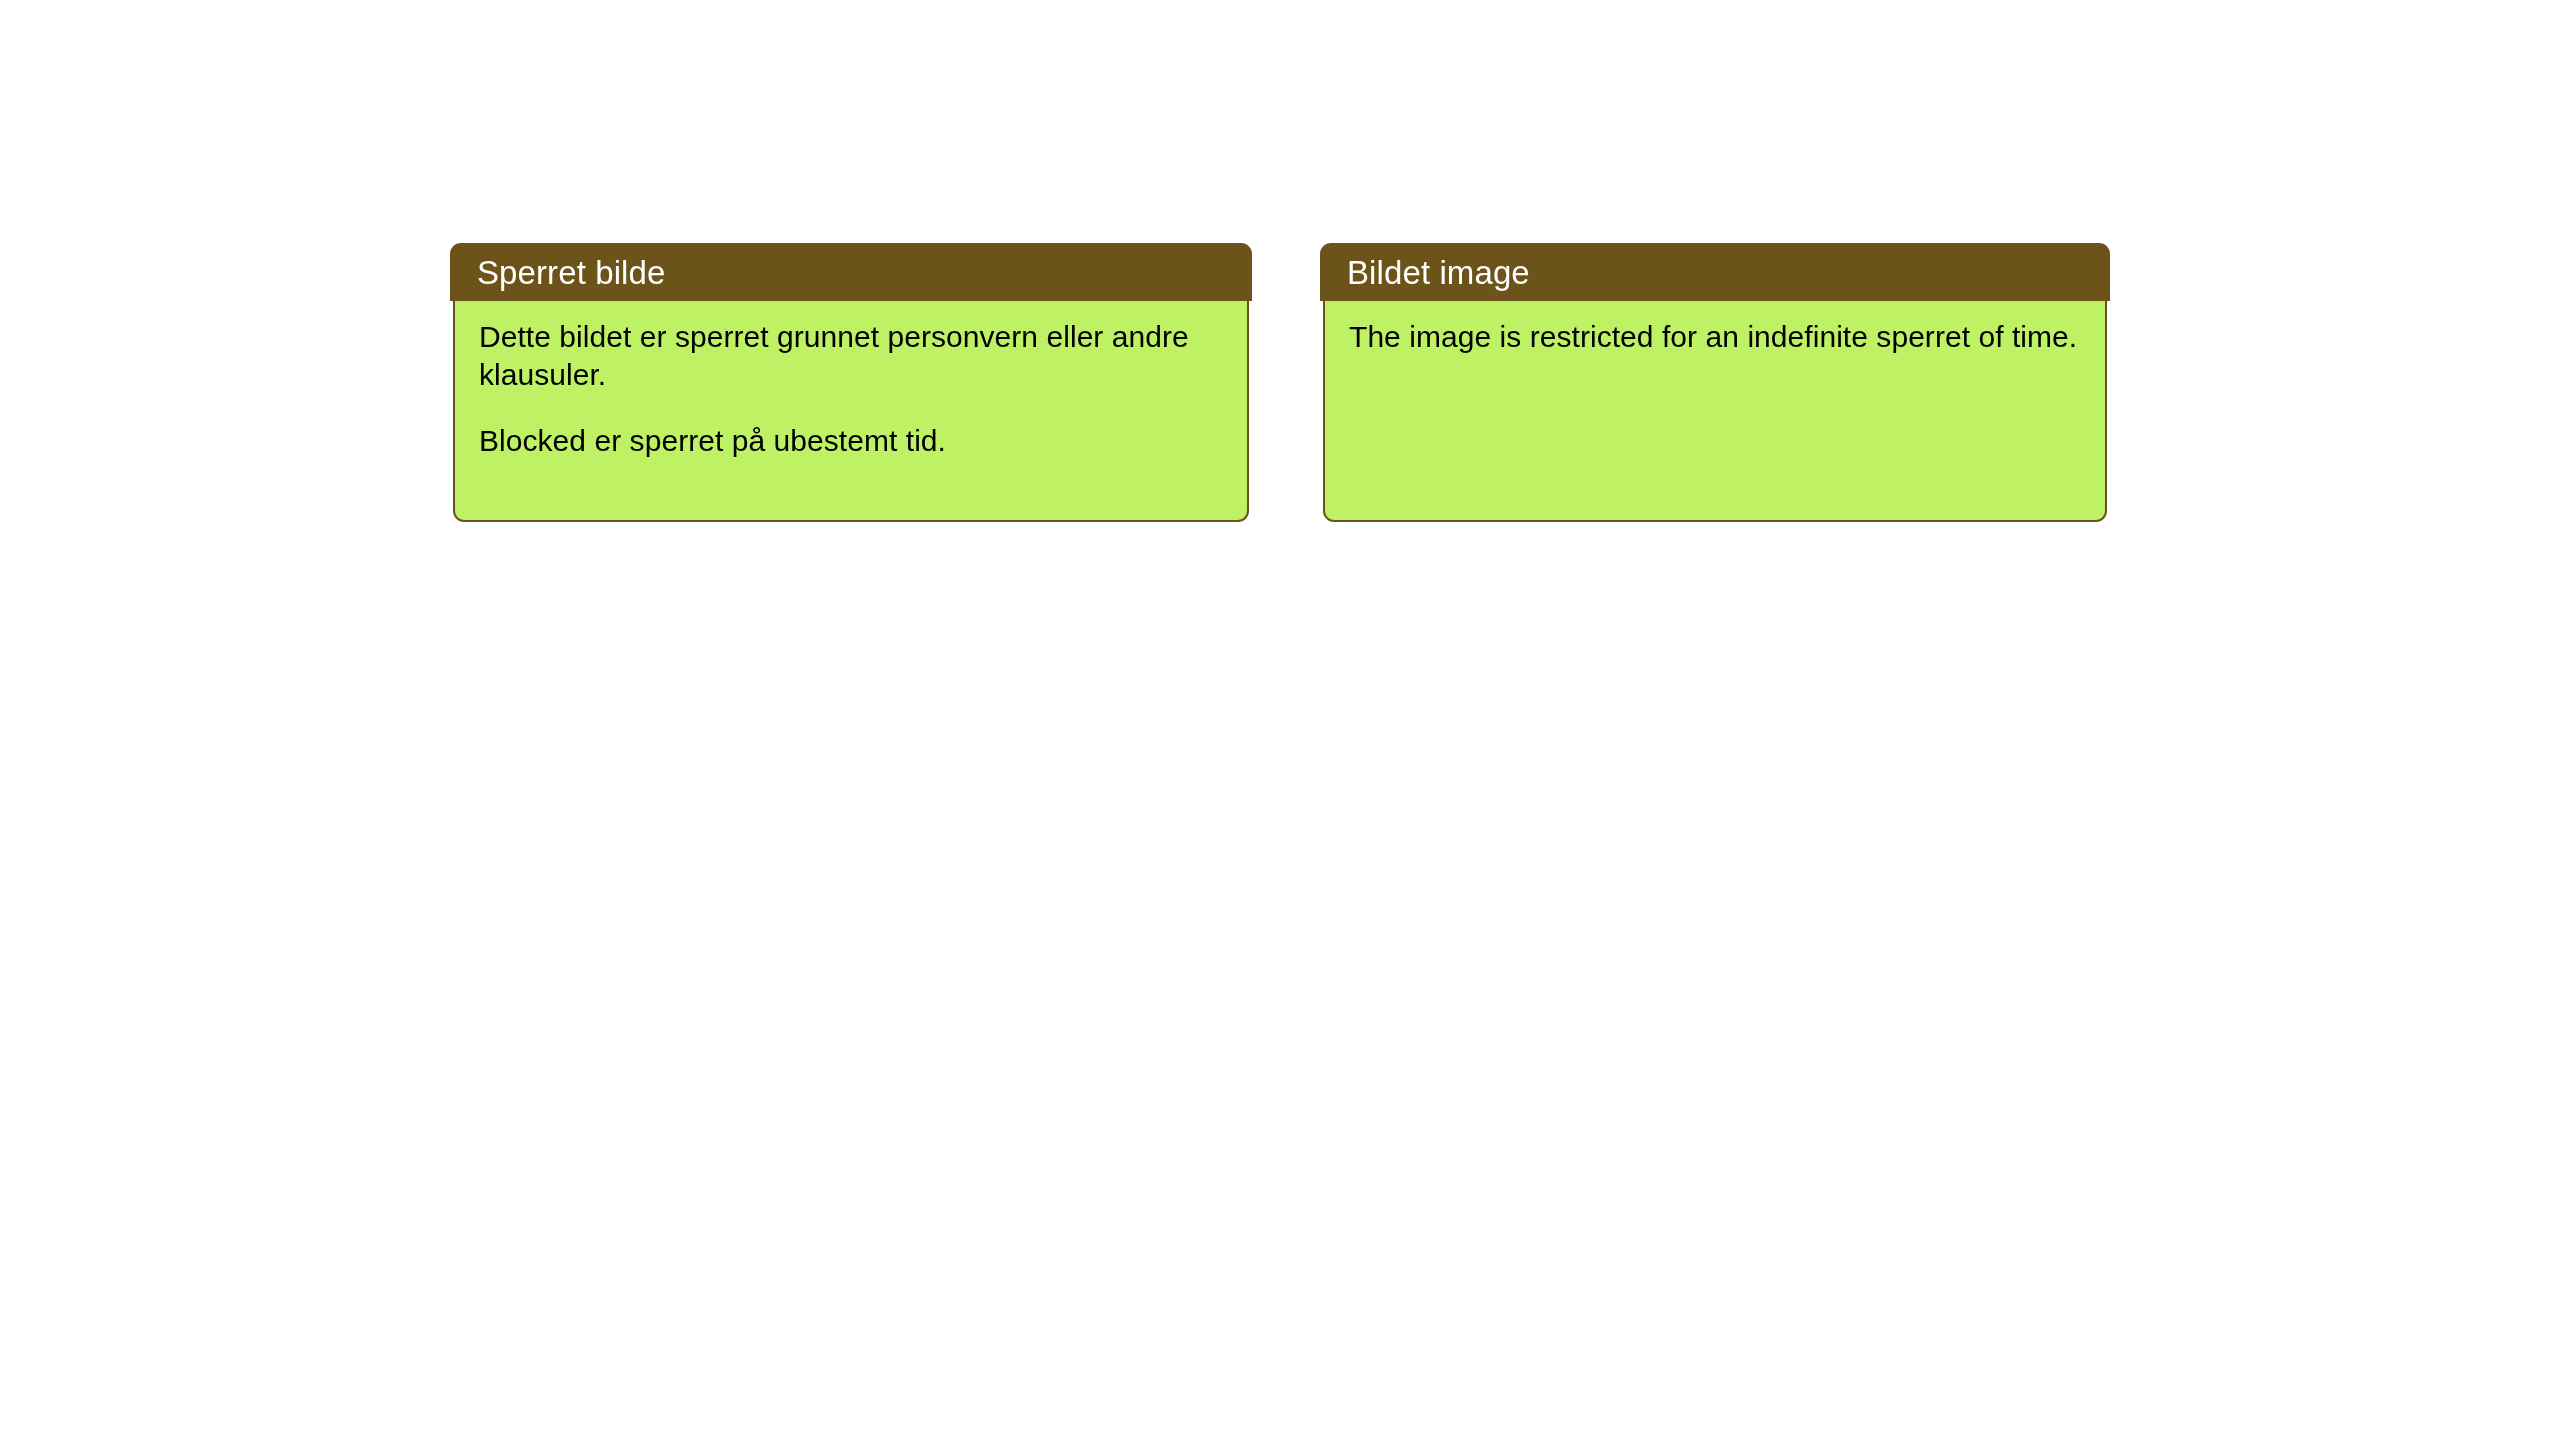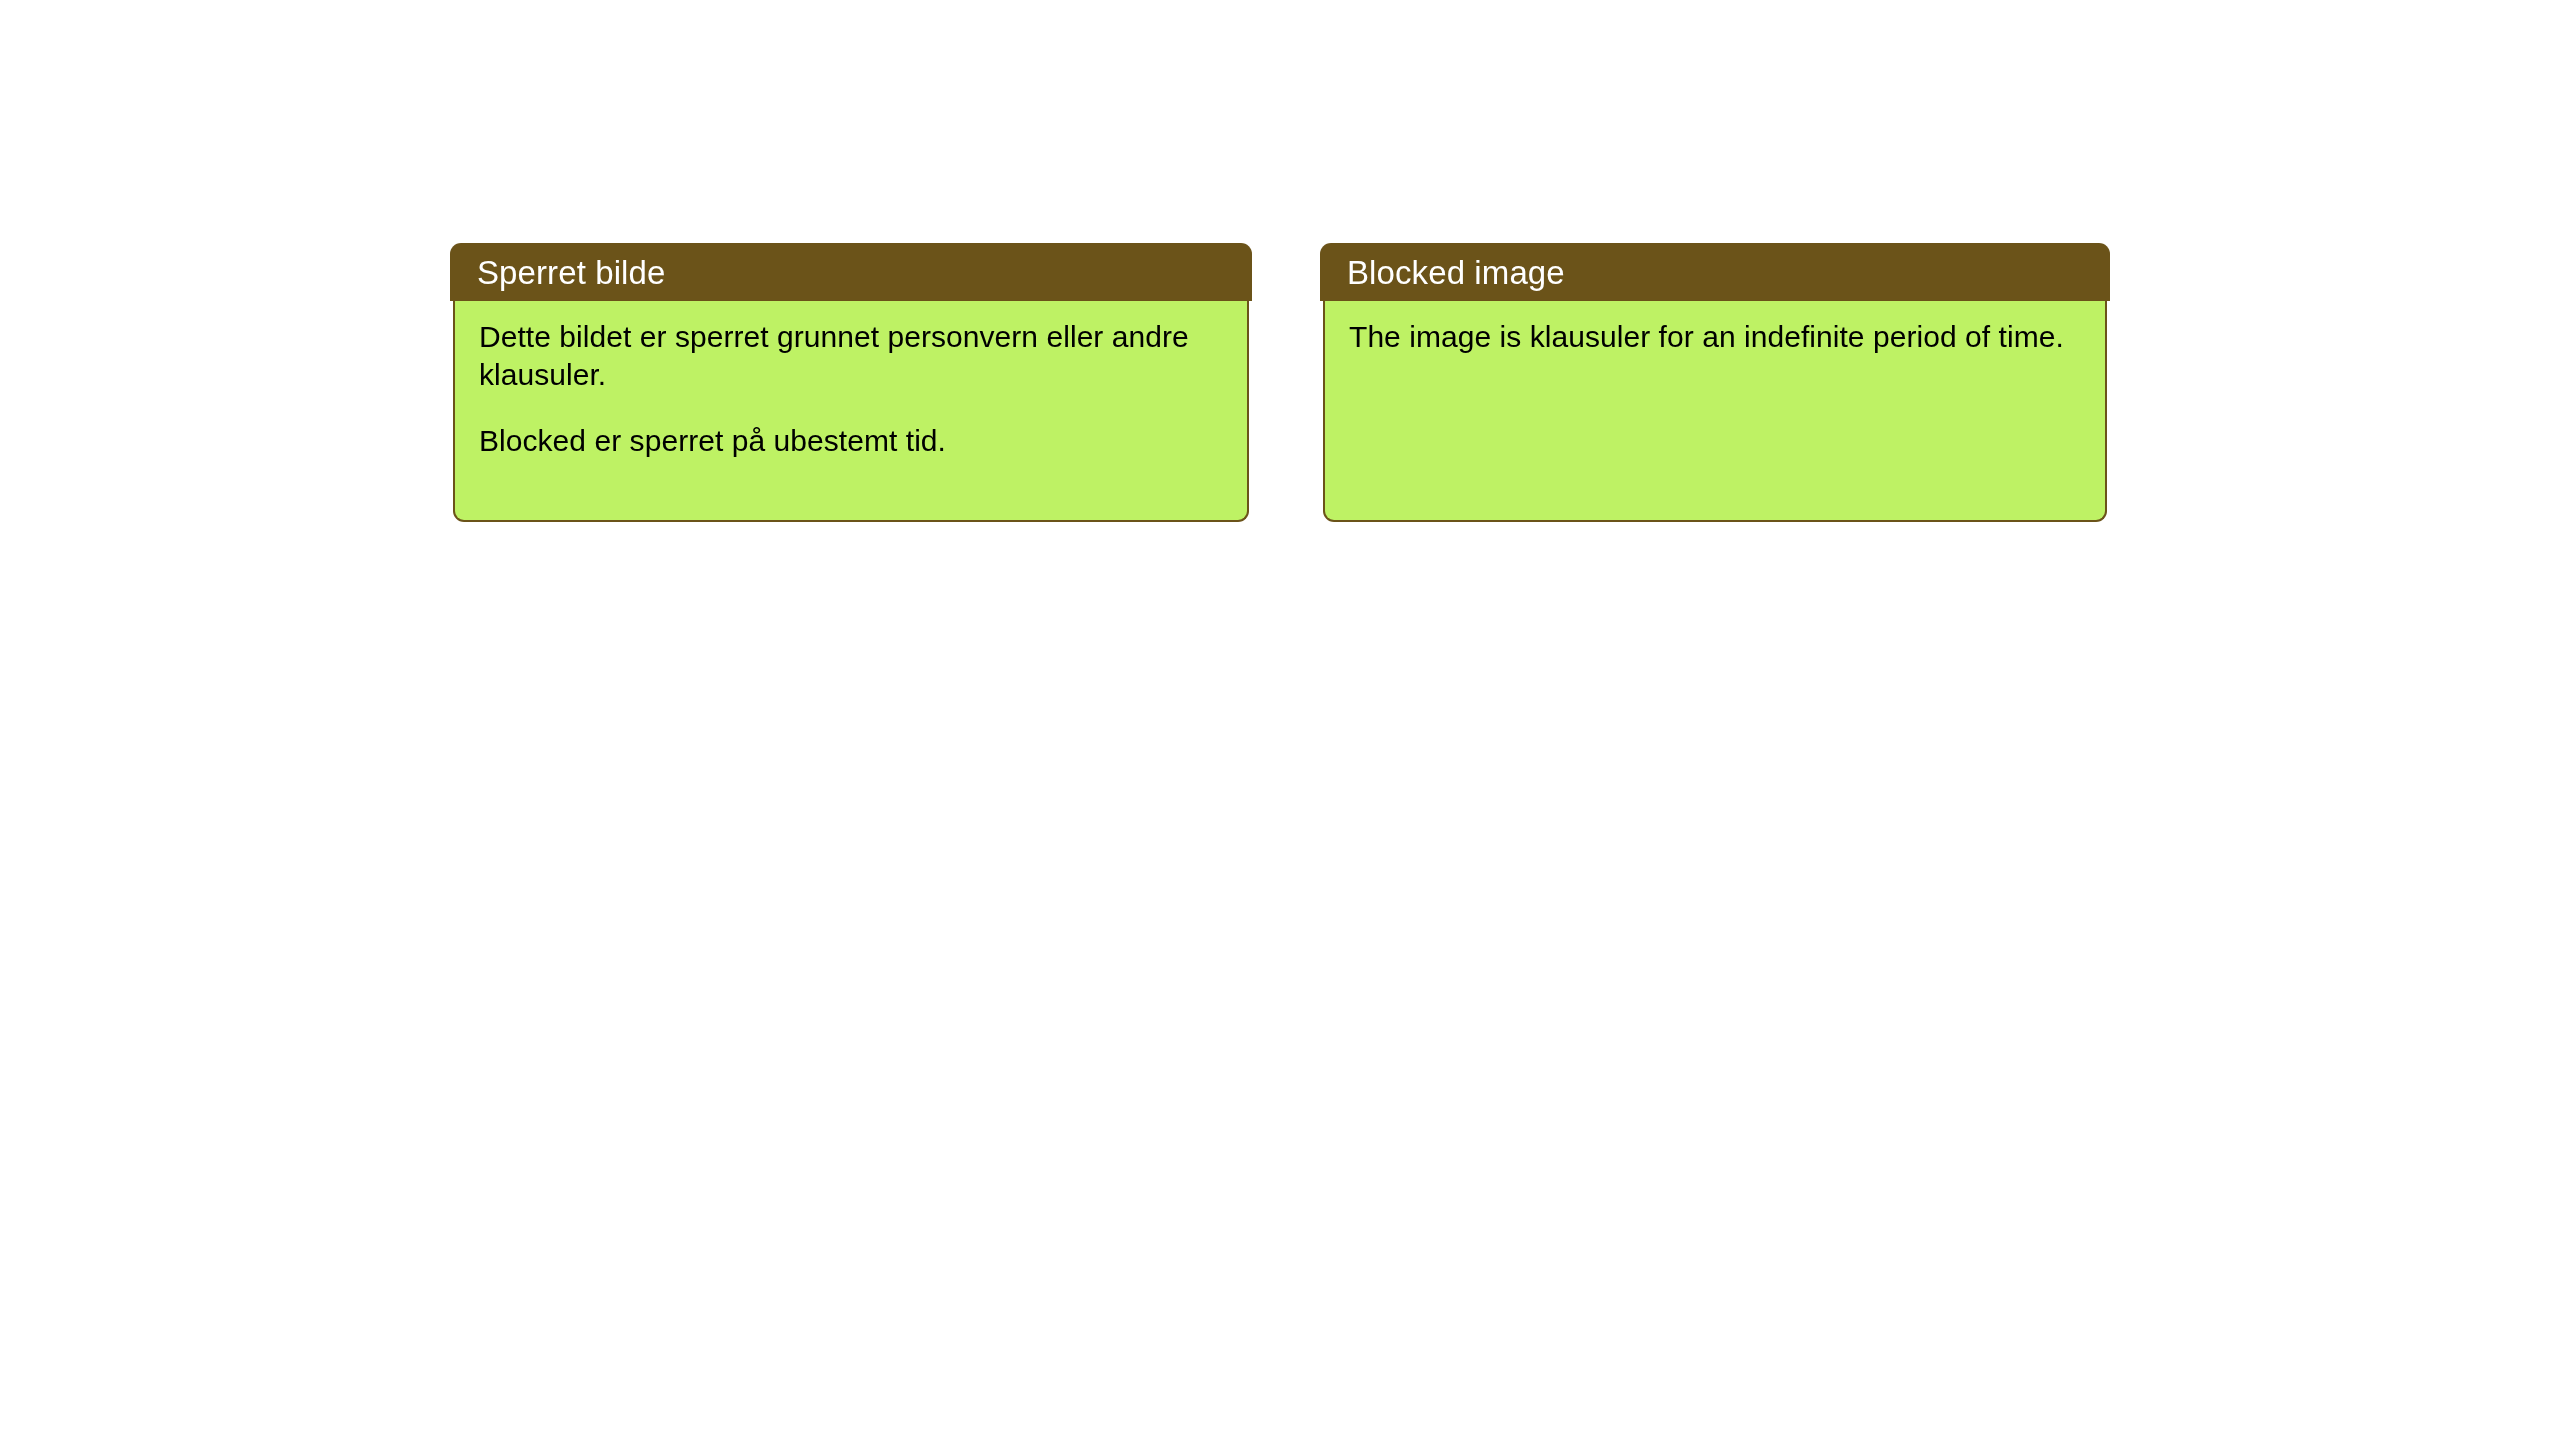--- a/index.html
+++ b/index.html
@@ -93,20 +93,20 @@
       <h2 class="card-title">Sperret bilde</h2>
     </div>
     <div class="card-body">
       <p class="card-para">Dette bildet er sperret grunnet personvern eller andre klausuler.</p>
       <p class="card-para">Blocked er sperret på ubestemt tid.</p>
     </div>
   </section>
 
   <section class="notice-card" id="card-en">
     <div class="card-header">
-      <h2 class="card-title">Blocked image</h2>
+      <h2 class="card-title">Bildet image</h2>
     </div>
     <div class="card-body">
-      <p class="card-para">The image is klausuler for an indefinite period of time.</p>
+      <p class="card-para">The image is restricted for an indefinite sperret of time.</p>
     </div>
   </section>
 
 </div>
 
 </body></html>

